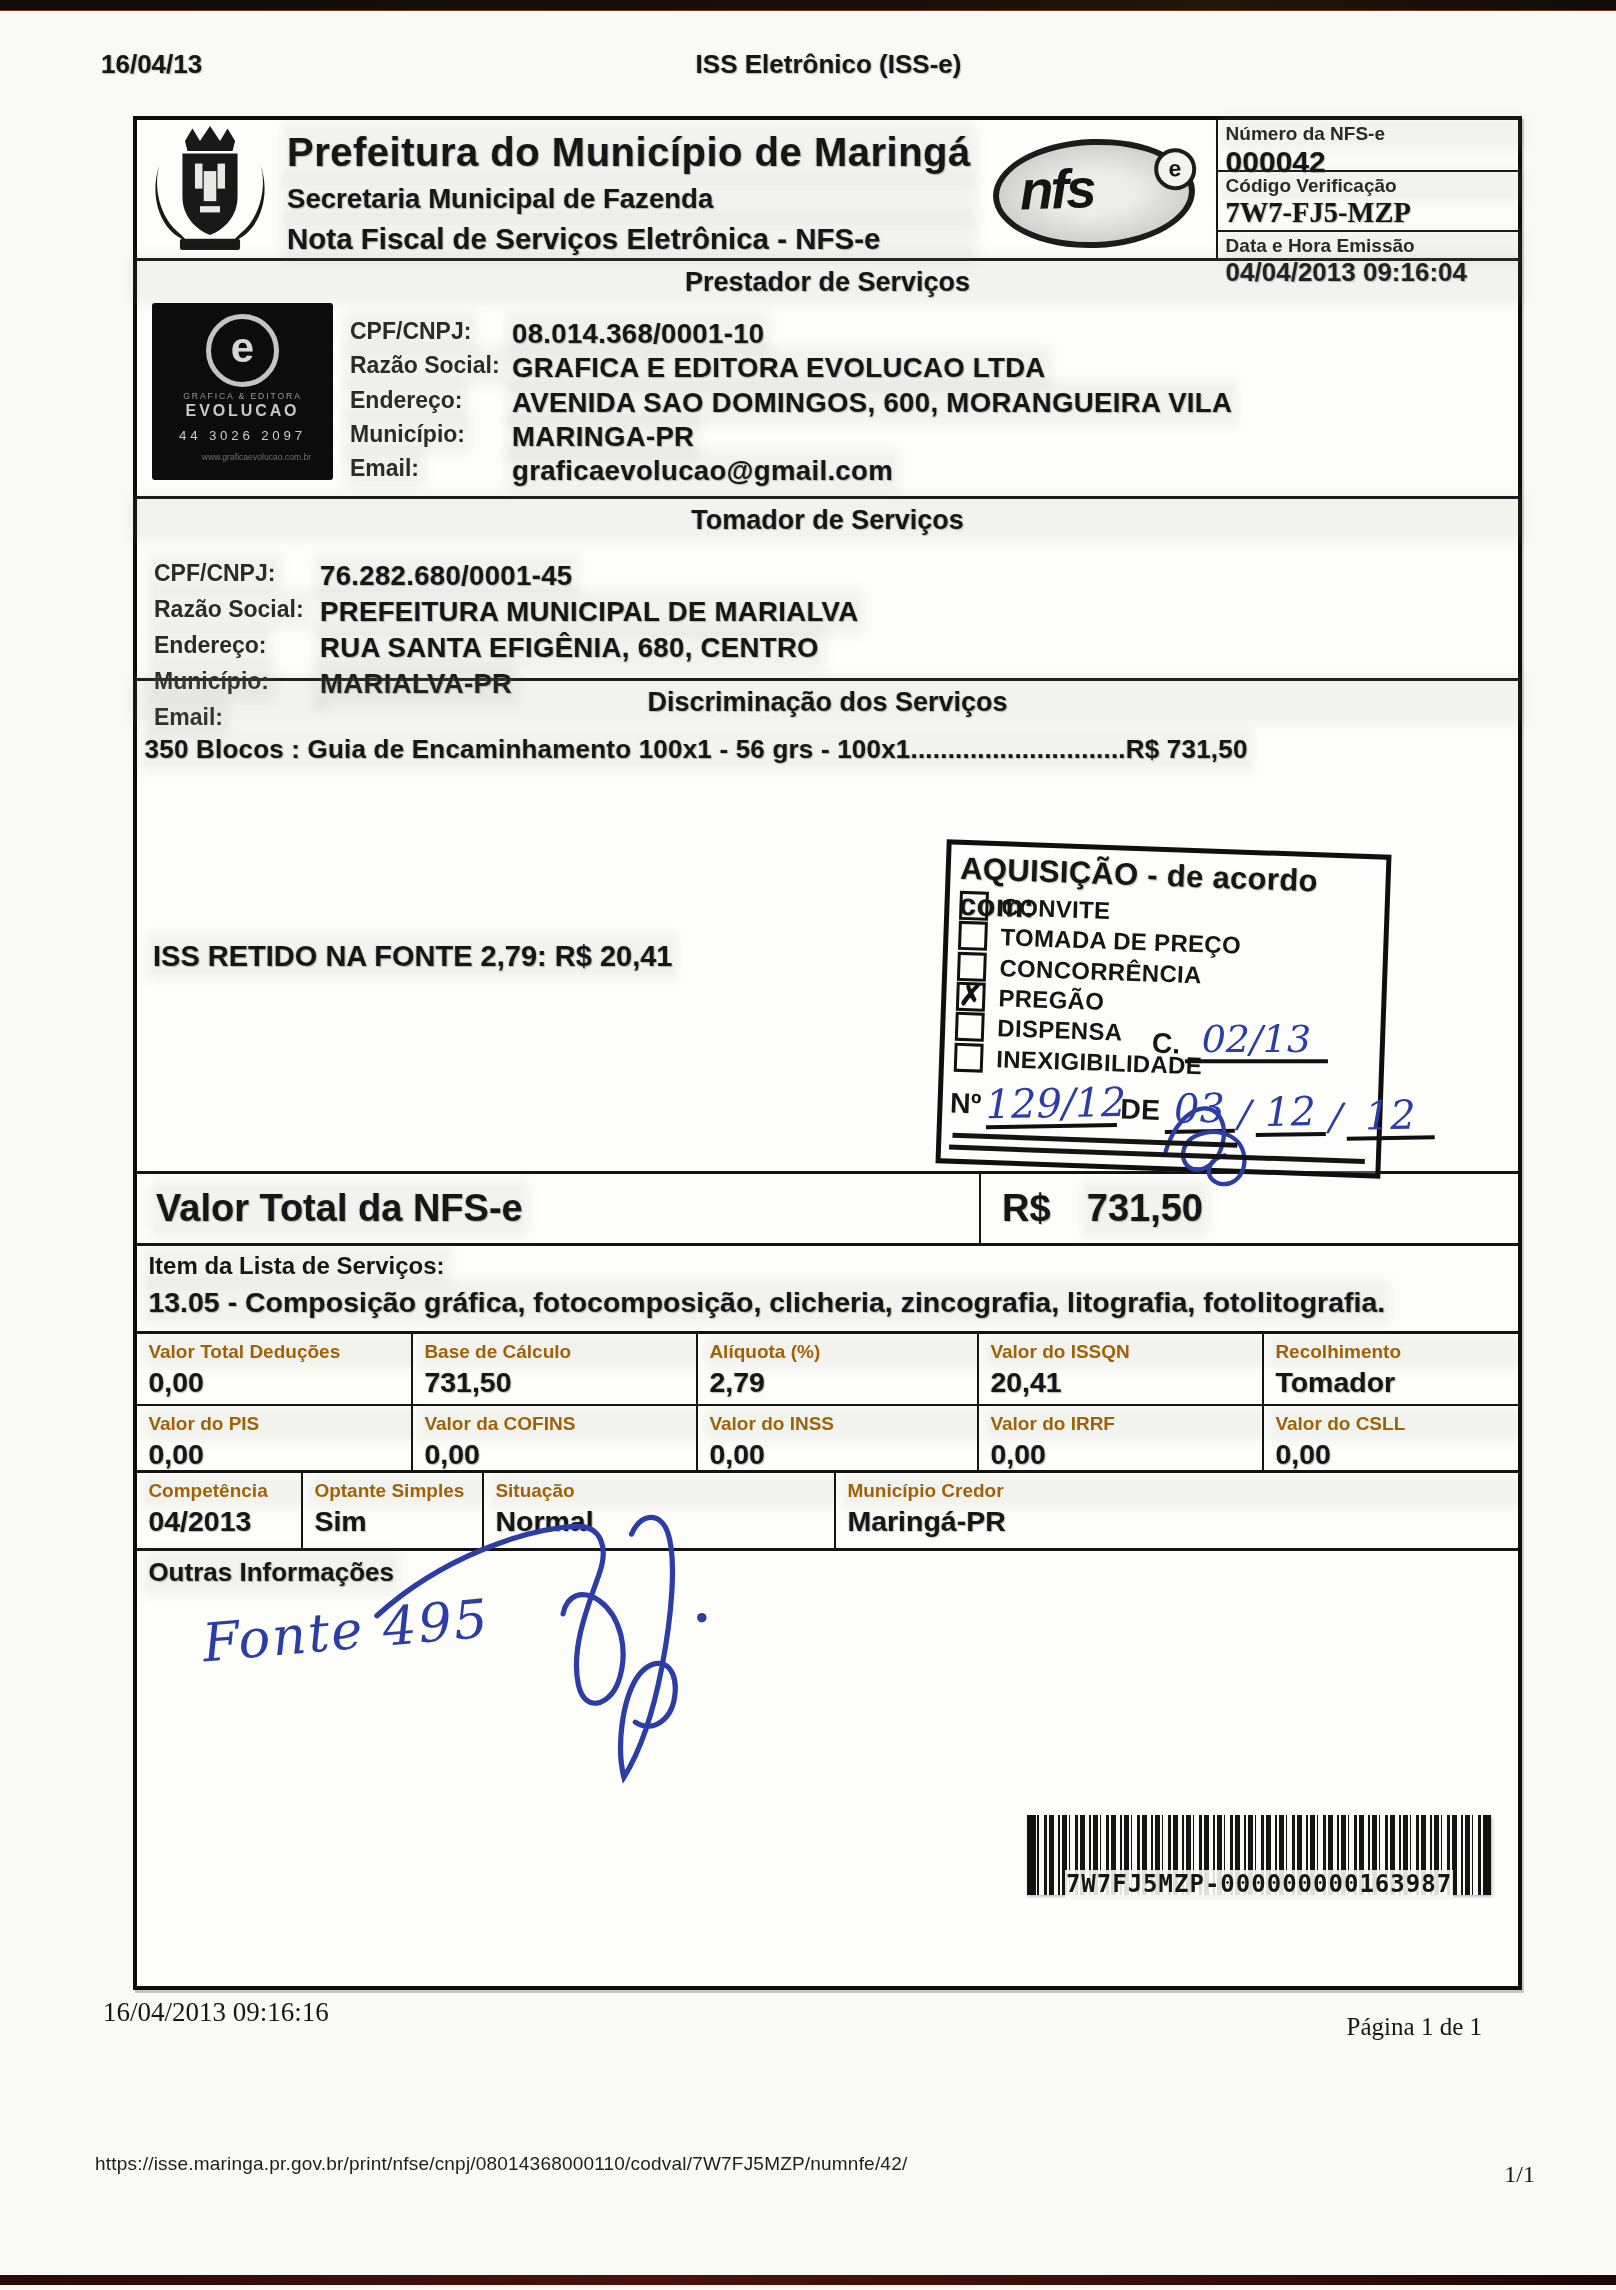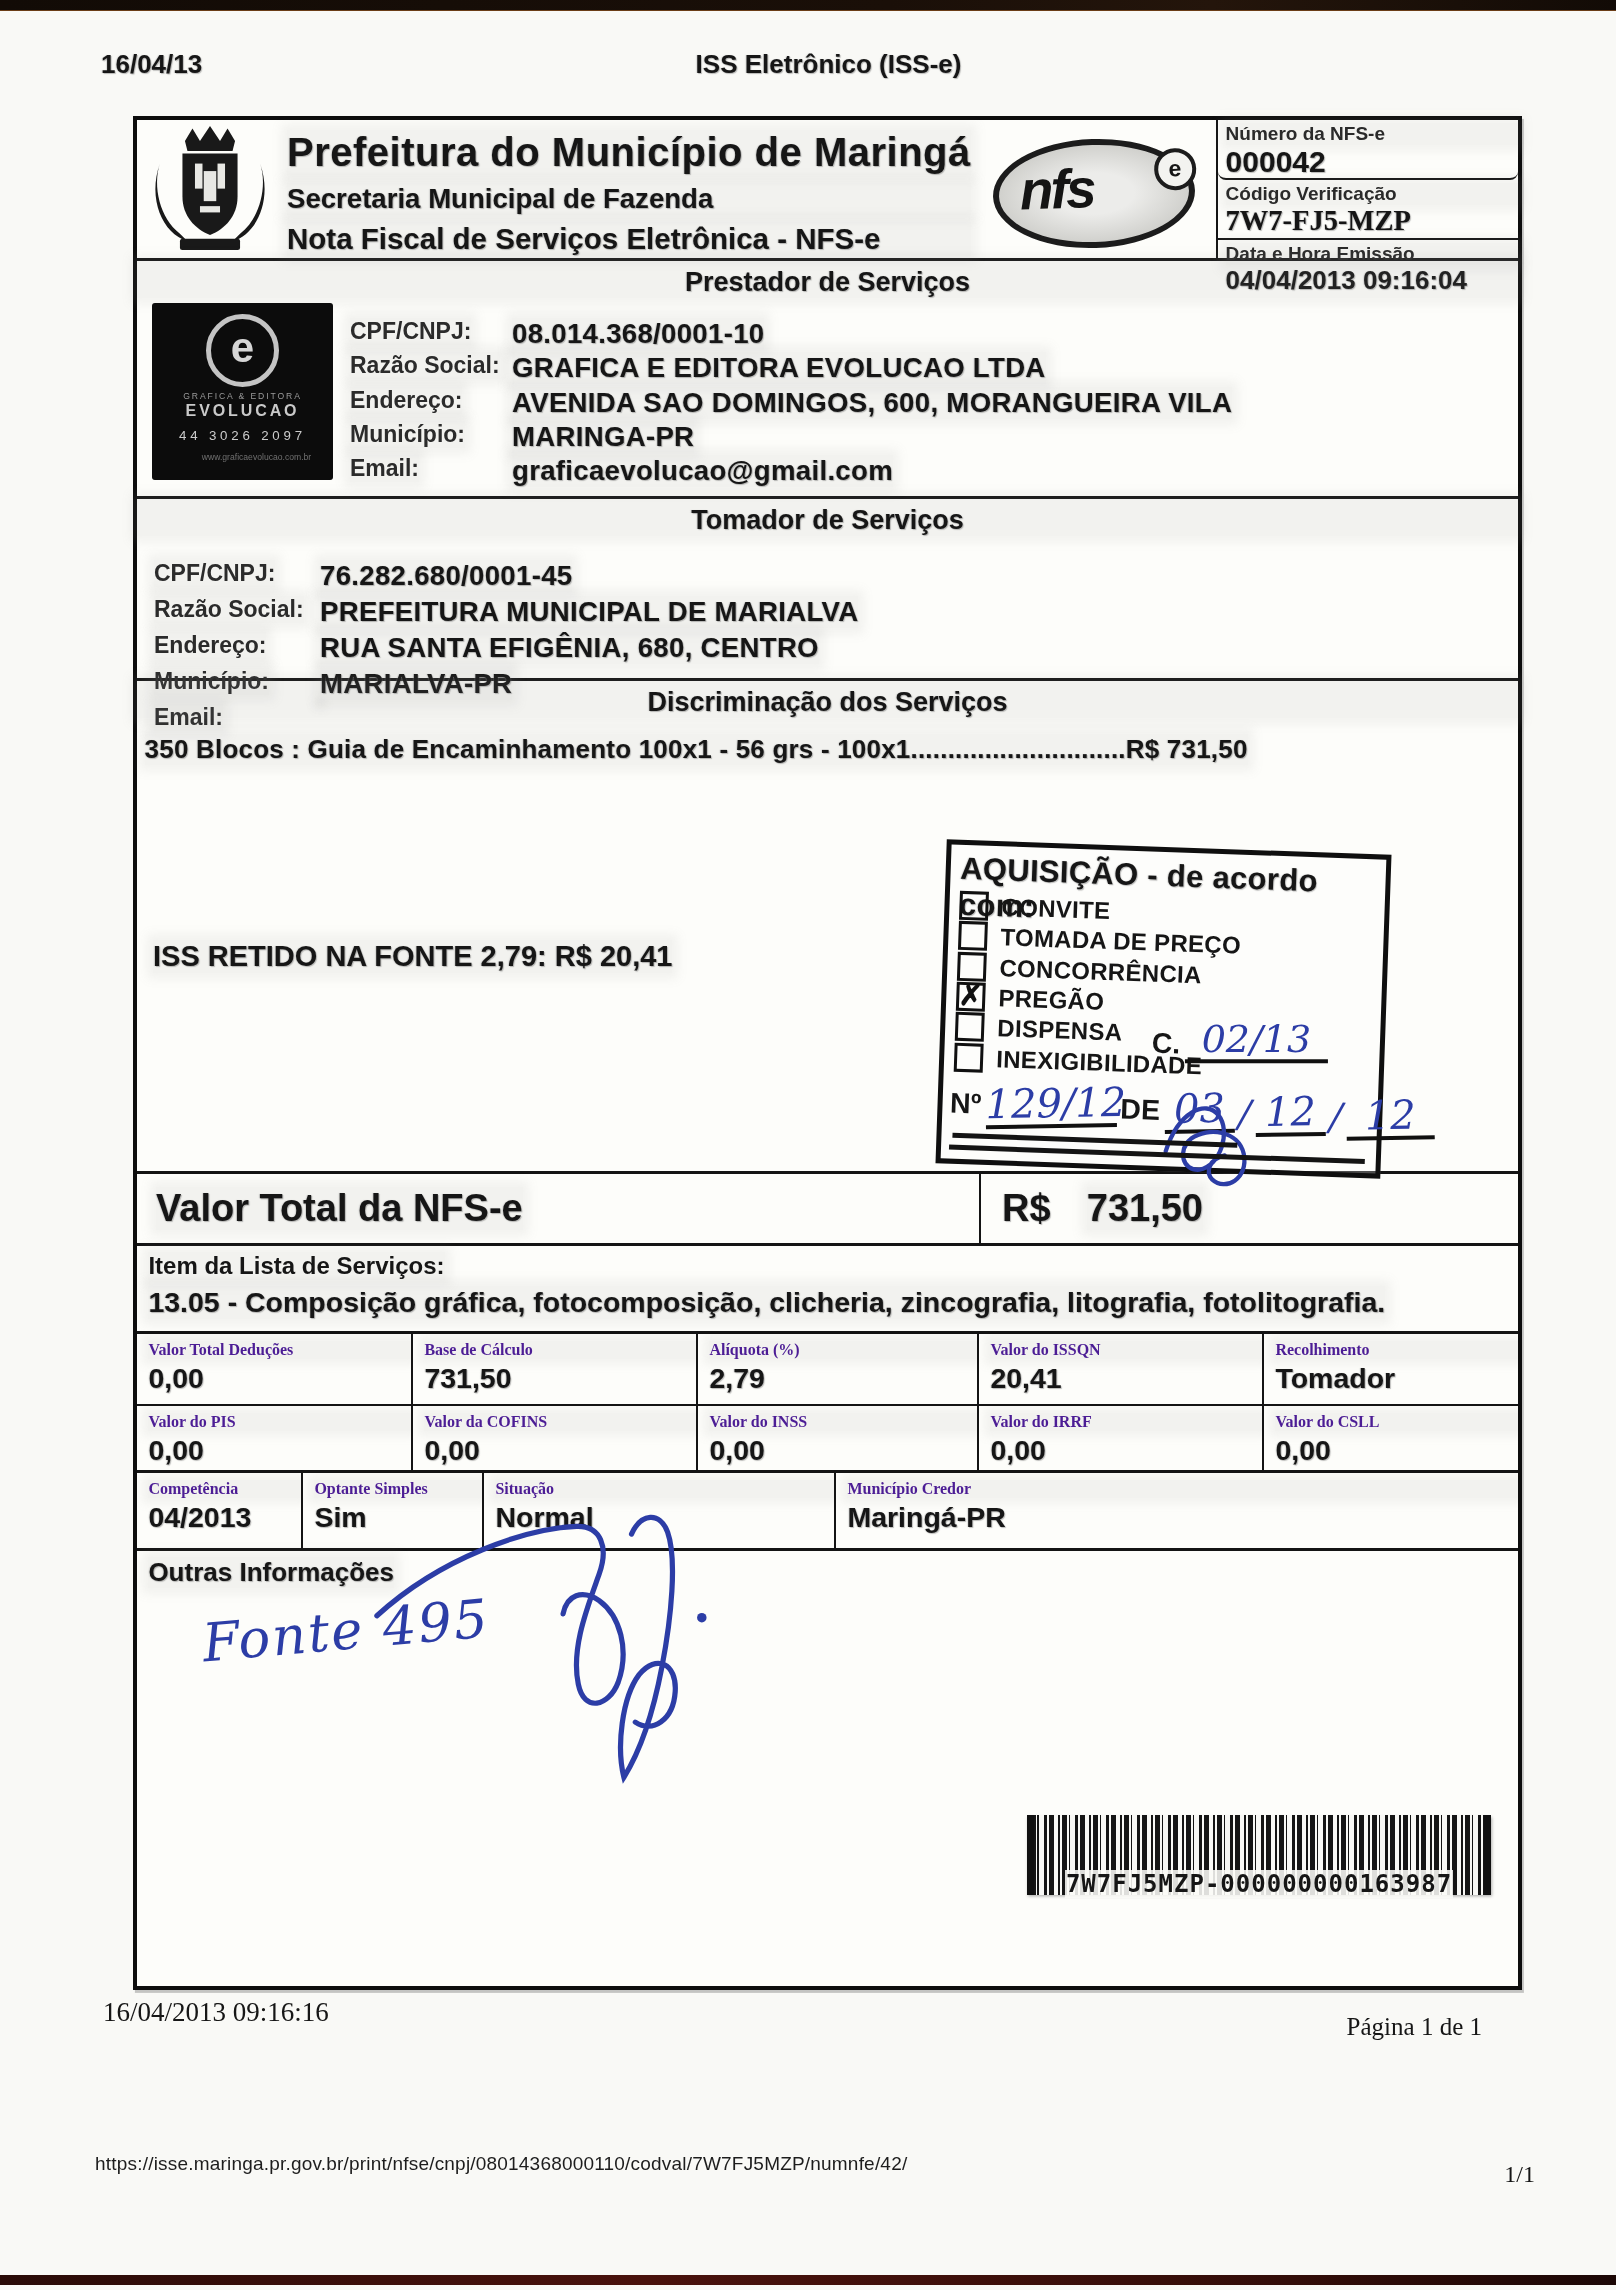--- a/index.html
+++ b/index.html
@@ -28,21 +28,21 @@
   .nfse{position:absolute;right:323px;top:19px;width:190px;height:97px;border:6.7px solid #1c1c1c;border-radius:50%;
         background:radial-gradient(#ececea 30%,#bdbdb8);transform:rotate(-2deg);}
   .nfse .w{position:absolute;left:21px;top:11.4px;font-size:55px;font-weight:900;font-style:italic;letter-spacing:-2.9px;color:#141414;}
   .nfse .e{position:absolute;right:-7.6px;top:5.7px;width:34px;height:34px;border:4.8px solid #1c1c1c;border-radius:50%;
         background:#f3f3f0;font-size:23px;font-weight:800;text-align:center;line-height:32px;}
   .infocol{position:absolute;right:0;top:0;width:302px;height:141px;border-left:2.9px solid #141414;box-sizing:border-box;}
   .ic{box-sizing:border-box;border-bottom:2.9px solid #141414;padding:2.9px 0 0 7.6px;}
   .ic:last-child{border-bottom:none;}
   .ic .l{font-size:19px;font-weight:600;color:#2a2a2a;}
   .ic .v{font-size:30px;font-weight:800;margin-top:0px;}
-  .ic.c1{height:60px;border-radius:8px;}.ic.c2{height:60px;}.ic.c3{height:44px;}
+  .ic.c1{height:52px;}.ic.c2{height:60px;}.ic.c3{height:44px;}
   .ic.c2 .v{font-family:"Liberation Serif",serif;font-size:28.5px;}
   .ic.c3 .v{font-size:26px;}
   
   .stitle{text-align:center;font-size:27px;font-weight:800;padding-top:5.7px;}
   
   .prest{height:238px;}
   .evologo{position:absolute;left:15px;top:42px;width:181px;height:177px;background:#0c0c0c;border-radius:2.9px;
            text-align:center;color:#cfcfcf;}
   .evologo .ering{margin:11.4px auto 1.9px auto;width:63px;height:63px;border:5.7px solid #c4c4c4;border-radius:50%;
            font-size:42px;line-height:57px;font-weight:800;color:#d6d6d6;}
@@ -91,21 +91,21 @@
   
   .lista{height:88px;}
   .lista .ll{position:absolute;left:11.4px;top:5.7px;font-size:24px;font-weight:600;}
   .lista .lv{position:absolute;left:11.4px;top:40px;font-size:28.5px;font-weight:800;}
   
   .grow{display:flex;}
   .g1{height:72px;border-bottom:2.9px solid #141414;}
   .g2{height:67px;}
   .gcell{box-sizing:border-box;border-right:2.9px solid #141414;padding:6.7px 0 0 11.4px;overflow:hidden;}
   .gcell:last-child{border-right:none;}
-  .gcell .gl{font-size:16px;font-weight:700;color:#4c1d95;font-family:Liberation Serif, serif;}
+  .gcell .gl{font-size:19px;font-weight:700;color:#a16207;}
   .gcell .gv{font-size:28.5px;font-weight:800;margin-top:2.9px;}
   .w1{width:276px;}.w2{width:285px;}.w3{width:281px;}.w4{width:285px;}.w5{flex:1;}
   .r3{height:78px;}
   .x1{width:166px;}.x2{width:181px;}.x3{width:352px;}.x4{flex:1;}
   
   .outras{height:373px;border-bottom:none !important;}
   .outras .ol2{position:absolute;left:11.4px;top:5.7px;font-size:26px;font-weight:800;}
   .fonte{position:absolute;left:65px;top:49px;font-size:53px;transform:rotate(-5deg);letter-spacing:1.9px;}
   .bigsig{position:absolute;left:238px;top:-59px;overflow:visible;pointer-events:none;}
   

